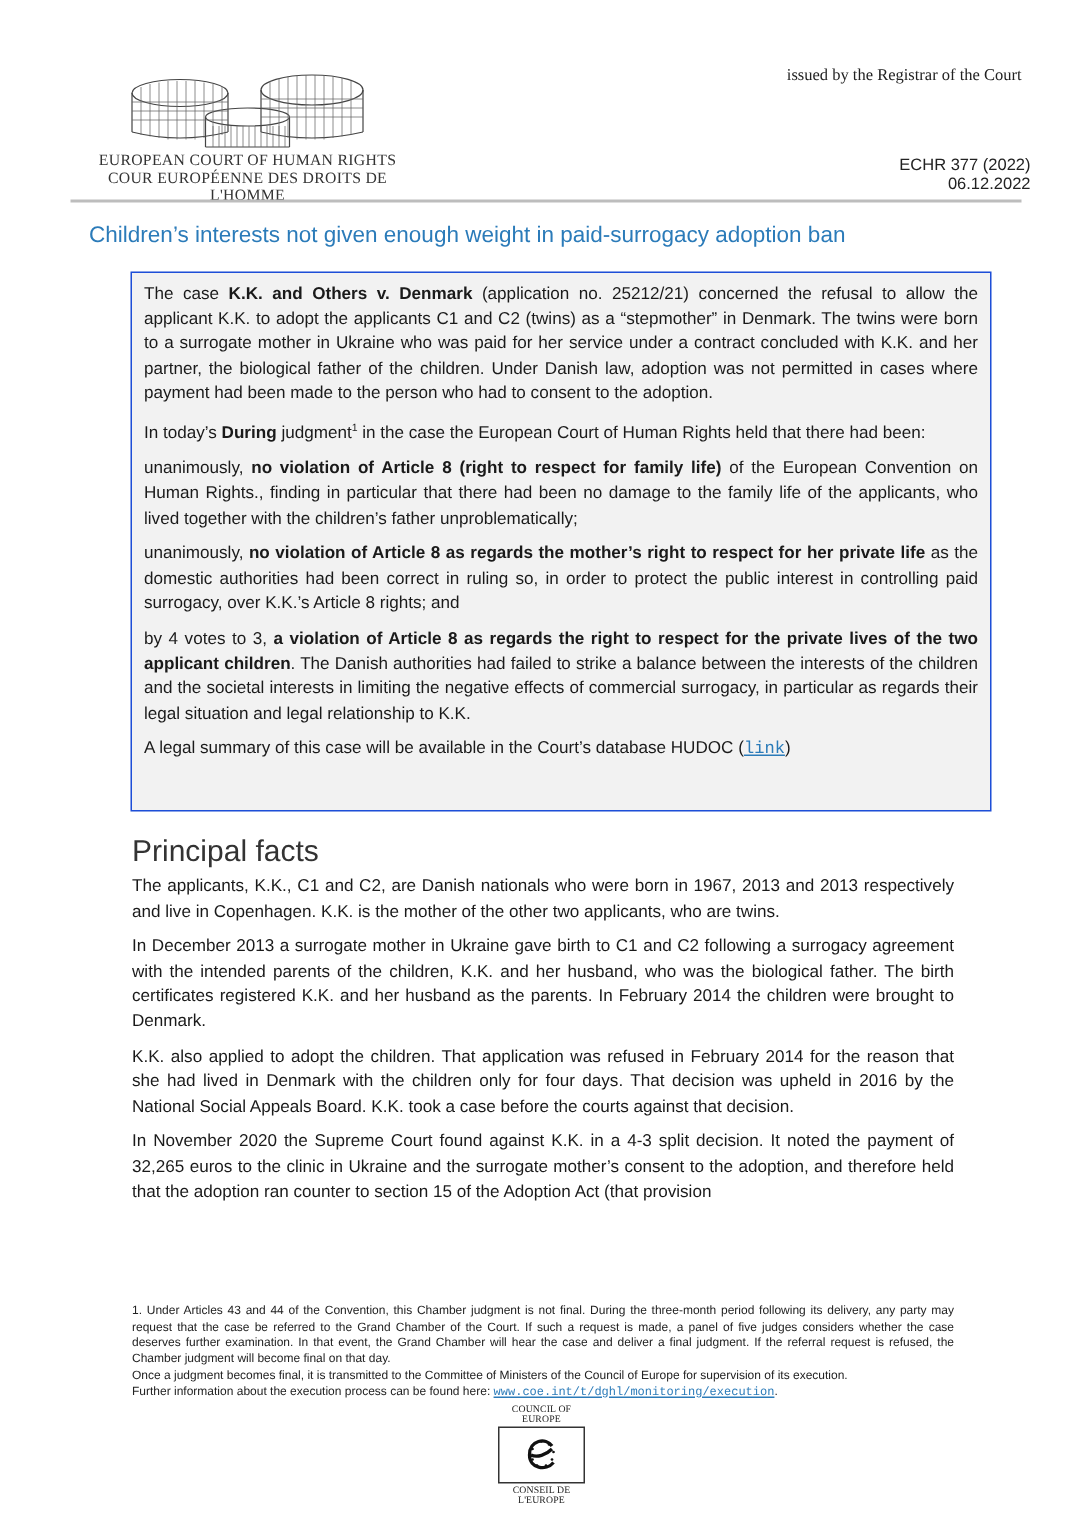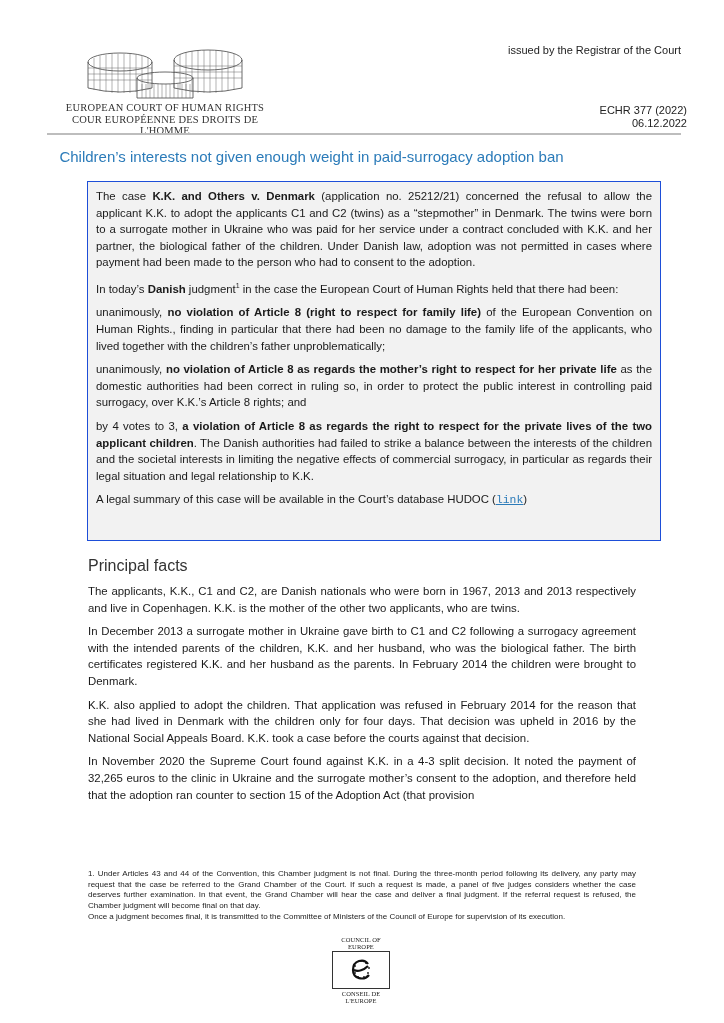--- a/index.html
+++ b/index.html
@@ -6,29 +6,29 @@
   body { width:724px; height:1023px; position:relative; overflow:hidden;
          font-family:"Liberation Sans", sans-serif; color:#1a1a1a; }
   .logo { position:absolute; left:60px; top:48px; width:210px; }
   .logo svg { display:block; margin:0 auto; }
   .court-en, .court-fr { font-family:"Liberation Serif", serif; color:#333; text-align:center; letter-spacing:0.2px; }
   .court-en { font-size:10.5px; margin-top:2px; }
   .court-fr { font-size:10.5px; margin-top:1px; }
   .header-rule { position:absolute; left:47px; top:133px; width:634px; height:2px; background:#bdbdbd; }
   .press { position:absolute; right:43px; top:41px; text-align:right; }
   .press-title { font-size:17px; color:#666; font-family:"Liberation Sans", sans-serif; letter-spacing:-0.3px; }
-  .press-sub { font-size:11px; color:#222; margin-top:3px; }
+  .press-sub { font-size:11px; color:#222; margin-top:3px;font-family:Liberation Serif, serif; }
   .ref { position:absolute; right:37px; top:104px; text-align:right; font-size:11px; line-height:13px; color:#222; }
   .title { position:absolute; left:0; width:623px; top:148px; text-align:center; font-size:15px; color:#2b7bb9; }
   .summary { position:absolute; left:87px; top:181px; width:574px; background:#f2f2f2; border:1px solid #1d4ed8;
              padding:6px 8px 6px 8px; box-sizing:border-box; height:360px; }
   .summary p, .body p { margin:0 0 7px 0; font-size:11.4px; line-height:16.6px; text-align:justify; }
   .summary b { font-weight:bold; }
   a.link { color:#2b7bb9; text-decoration:underline;font-family:Liberation Mono, monospace; }
-  .section-head { position:absolute; left:88px; top:557px; font-size:16px; color:#333; }
+  .section-head { position:absolute; left:88px; top:557px; font-size:20px; color:#333; }
   .body { position:absolute; left:88px; top:583px; width:548px; }
   .footnote { position:absolute; left:88px; top:869px; width:548px; font-size:8px; line-height:10.7px; text-align:justify; color:#222; }
   .footnote p { margin:0; }
   .coe { position:absolute; left:331px; top:936px; width:60px; text-align:center; font-family:"Liberation Serif", serif; }
   .coe-top, .coe-bot { font-size:6.5px; color:#222; letter-spacing:0.1px; }
   .coe-box { width:56px; height:36px; border:1px solid #333; margin:1px auto; display:flex; align-items:center; justify-content:center; }
 </style>
 </head>
 <body>
 
@@ -64,39 +64,40 @@
   <div>ECHR 377 (2022)</div>
   <div>06.12.2022</div>
 </div>
 
 <div class="header-rule"></div>
 
 <div class="title">Children’s interests not given enough weight in paid-surrogacy adoption ban</div>
 
 <div class="summary">
   <p><span>The case </span><b>K.K. and Others v. Denmark</b><span> (application no. 25212/21) concerned the refusal to allow the applicant K.K. to adopt the applicants C1 and C2 (twins) as a “stepmother” in Denmark. The twins were born to a surrogate mother in Ukraine who was paid for her service under a contract concluded with K.K. and her partner, the biological father of the children. Under Danish law, adoption was not permitted in cases where payment had been made to the person who had to consent to the adoption.</span></p>
-  <p><span>In today’s </span><b>Danish</b><span> judgment</span><sup style="font-size:7px;">1</sup><span> in the case the European Court of Human Rights held that there had been:</span></p>
+  <p><span>In today’s </span><b>During</b><span> judgment</span><sup style="font-size:7px;">1</sup><span> in the case the European Court of Human Rights held that there had been:</span></p>
   <p><span>unanimously, </span><b>no violation of Article 8 (right to respect for family life)</b><span> of the European Convention on Human Rights., finding in particular that there had been no damage to the family life of the applicants, who lived together with the children’s father unproblematically;</span></p>
   <p><span>unanimously, </span><b>no violation of Article 8 as regards the mother’s right to respect for her private life</b><span> as the domestic authorities had been correct in ruling so, in order to protect the public interest in controlling paid surrogacy, over K.K.’s Article 8 rights; and</span></p>
   <p><span>by 4 votes to 3, </span><b>a violation of Article 8 as regards the right to respect for the private lives of the two applicant children</b><span>. The Danish authorities had failed to strike a balance between the interests of the children and the societal interests in limiting the negative effects of commercial surrogacy, in particular as regards their legal situation and legal relationship to K.K.</span></p>
   <p style="margin-bottom:0;"><span>A legal summary of this case will be available in the Court’s database HUDOC (</span><a class="link" href="#">link</a><span>)</span></p>
 </div>
 
 <div class="section-head">Principal facts</div>
 
 <div class="body">
   <p>The applicants, K.K., C1 and C2, are Danish nationals who were born in 1967, 2013 and 2013 respectively and live in Copenhagen. K.K. is the mother of the other two applicants, who are twins.</p>
   <p>In December 2013 a surrogate mother in Ukraine gave birth to C1 and C2 following a surrogacy agreement with the intended parents of the children, K.K. and her husband, who was the biological father. The birth certificates registered K.K. and her husband as the parents. In February 2014 the children were brought to Denmark.</p>
   <p>K.K. also applied to adopt the children. That application was refused in February 2014 for the reason that she had lived in Denmark with the children only for four days. That decision was upheld in 2016 by the National Social Appeals Board. K.K. took a case before the courts against that decision.</p>
   <p>In November 2020 the Supreme Court found against K.K. in a 4-3 split decision. It noted the payment of 32,265 euros to the clinic in Ukraine and the surrogate mother’s consent to the adoption, and therefore held that the adoption ran counter to section 15 of the Adoption Act (that provision</p>
 </div>
 
 <div class="footnote">
   <p>1.  Under Articles 43 and 44 of the Convention, this Chamber judgment is not final. During the three-month period following its delivery, any party may request that the case be referred to the Grand Chamber of the Court. If such a request is made, a panel of five judges considers whether the case deserves further examination. In that event, the Grand Chamber will hear the case and deliver a final judgment. If the referral request is refused, the Chamber judgment will become final on that day.</p>
   <p>Once a judgment becomes final, it is transmitted to the Committee of Ministers of the Council of Europe for supervision of its execution.</p>
+  <p><span>Further information about the execution process can be found here: </span><a class="link" href="#">www.coe.int/t/dghl/monitoring/execution</a><span>.</span></p>
 </div>
 
 <div class="coe">
   <div class="coe-top">COUNCIL OF EUROPE</div>
   <div class="coe-box">
     <svg width="30" height="30" viewBox="0 0 30 30">
       <path d="M22 9 C18 3 7 5 7 15 C7 24 18 26 23 20 M8 15 C12 17 18 15 22 11" fill="none" stroke="#111" stroke-width="2.2"></path>
       <g fill="#111">
         <circle cx="15" cy="6" r="0.9"></circle>
           <circle cx="20" cy="8" r="0.9"></circle>

